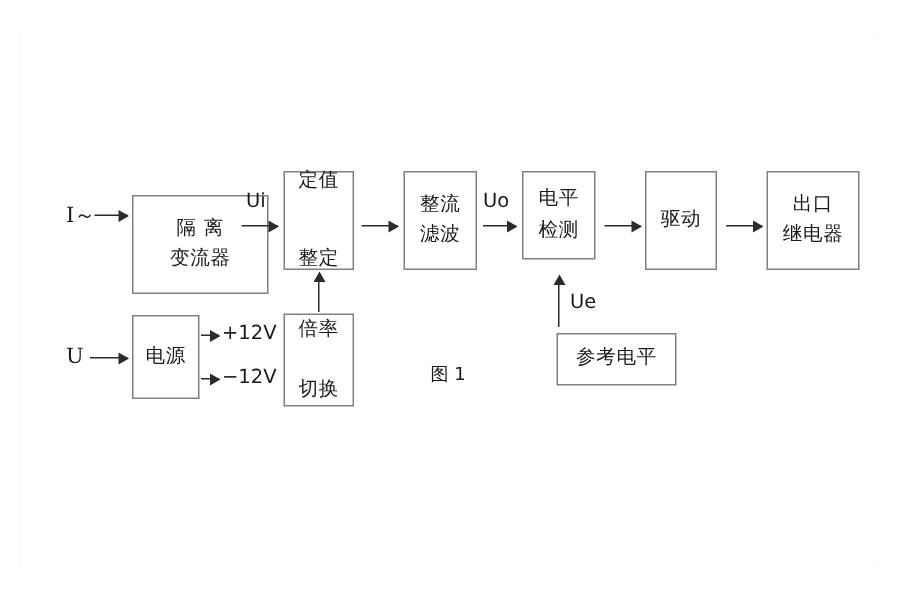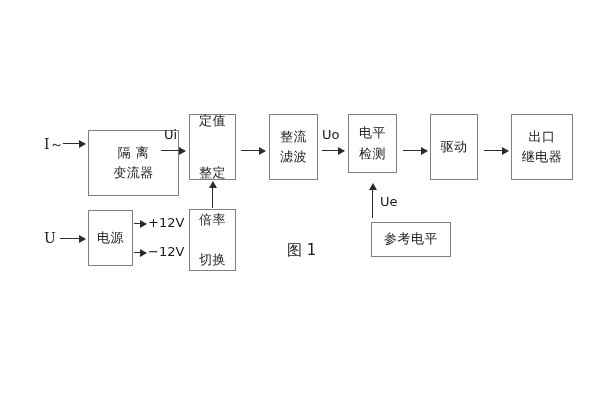--- a/index.html
+++ b/index.html
@@ -154,15 +154,15 @@
 
   <div class="arrow-v-up" style="left:212px; top:187px; height:21px;"></div>
 
   <div class="arrow-v-up" style="left:372px; top:189px; height:29px;"></div>
   <div class="label" style="left:380px; top:195px;">Ue</div>
 
   <div class="box" style="left:335px; top:222px; width:80px; height:35px;margin-left:36px;">
     <span class="ln">参考电平</span>
   </div>
 
-  <div class="label" style="left:287px; top:243px; font-size:15px;">图 1</div>
+  <div class="label" style="left:287px; top:243px; font-size:12px;">图 1</div>
 
 </div>
 
 </body></html>

